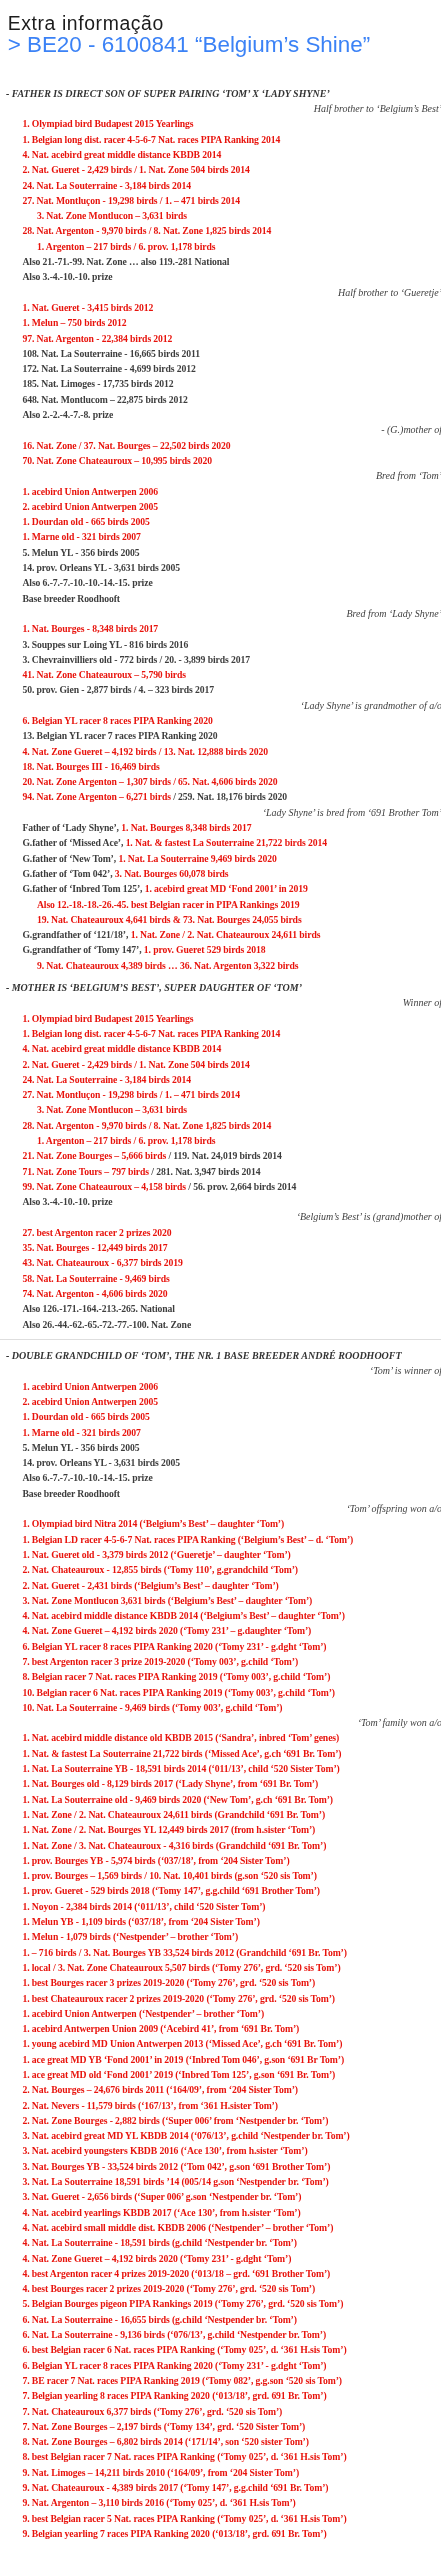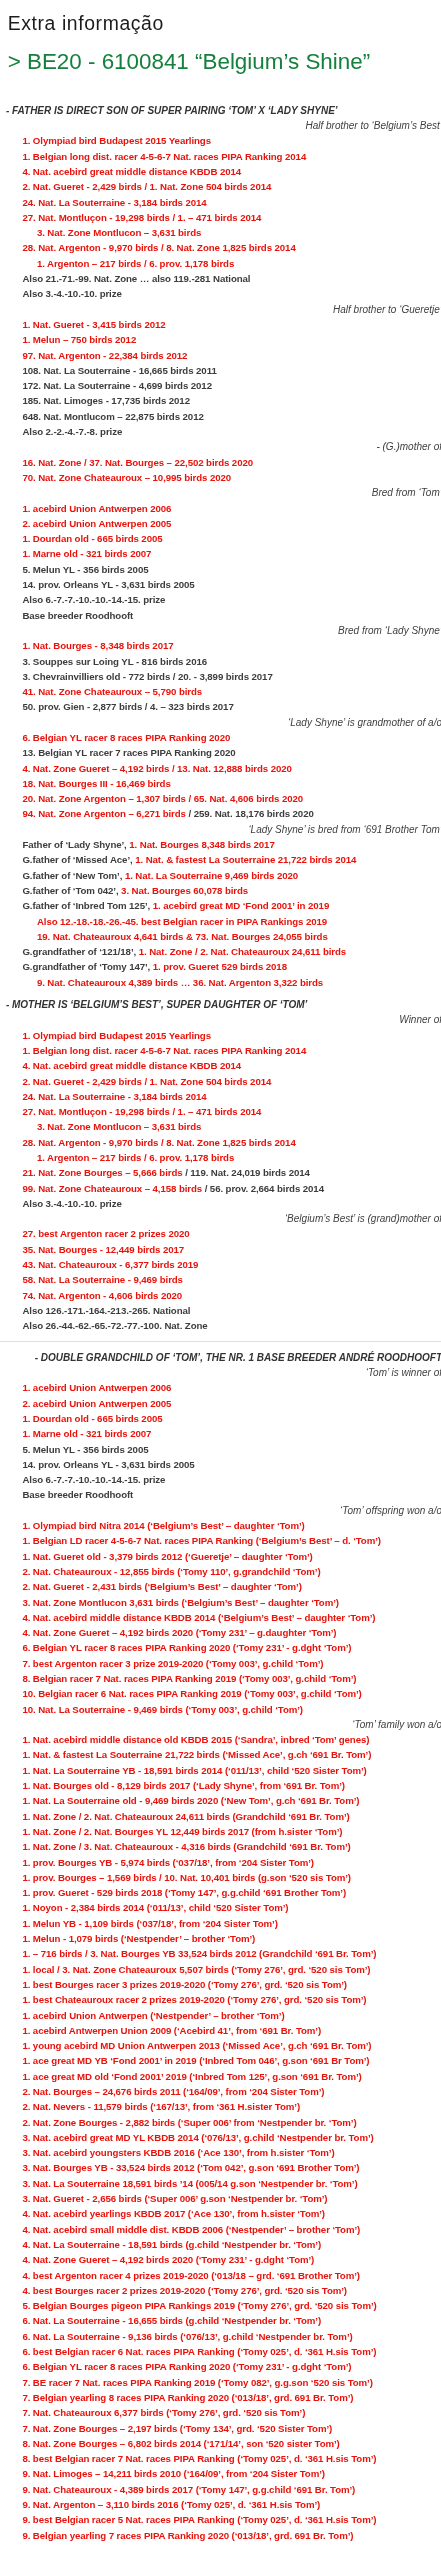--- a/index.html
+++ b/index.html
@@ -13,37 +13,37 @@
     font-size: 19.4px;
     font-weight: 400;
     letter-spacing: 0.6px;
     color: #1c1c1c;
     line-height: 1.0;
   }
   .subtitle {
     font-size: 22.4px;
     font-weight: 400;
     letter-spacing: 0px;
-    color: #15803d;
-    margin-top: 18px;
+    color: #3b82f6;
+    margin-top: 1px;
     line-height: 1.0;
     white-space: nowrap;
   }
-  .content { padding: 29px 0 10.6px 5.9px; }
+  .content { padding: 29px 0 10.6px 5.9px; font-family: Liberation Serif, serif; }
   .section-heading {
     font-style: italic;
     font-weight: bold;
     font-size: 10px;
     color: #333333;
     line-height: 15.3px;
     margin-top: 7px;
     white-space: nowrap;
   }
   .section:first-of-type .section-heading { margin-top: 0; }
-  .divider + .section .section-heading { margin-top: 8px; text-align: right; }
+  .divider + .section .section-heading { margin-top: 8px; }
   .sub-label {
     font-style: italic;
     font-size: 10px;
     font-weight: 400;
     color: #3f3f3f;
     line-height: 15.3px;
     padding-left: 1.8px;
     white-space: nowrap;
     text-align: right;
   }
@@ -140,20 +140,21 @@
       <div class="line ind1"><span class="c-red">1. Olympiad bird Budapest 2015 Yearlings</span></div>
       <div class="line ind1"><span class="c-red">1. Belgian long dist. racer 4-5-6-7 Nat. races PIPA Ranking 2014</span></div>
       <div class="line ind1"><span class="c-red">4. Nat. acebird great middle distance KBDB 2014</span></div>
       <div class="line ind1"><span class="c-red">2. Nat. Gueret - 2,429 birds / 1. Nat. Zone 504 birds 2014</span></div>
       <div class="line ind1"><span class="c-red">24. Nat. La Souterraine - 3,184 birds 2014</span></div>
       <div class="line ind1"><span class="c-red">27. Nat. Montluçon - 19,298 birds / 1. – 471 birds 2014</span></div>
       <div class="line ind2"><span class="c-red">3. Nat. Zone Montlucon – 3,631 birds</span></div>
       <div class="line ind1"><span class="c-red">28. Nat. Argenton - 9,970 birds / 8. Nat. Zone 1,825 birds 2014</span></div>
       <div class="line ind2"><span class="c-red">1. Argenton – 217 birds / 6. prov. 1,178 birds</span></div>
       <div class="line ind1"><span class="c-red">21. Nat. Zone Bourges – 5,666 birds </span><span class="c-dark">/ 119. Nat. 24,019 birds 2014</span></div>
+      <div class="line ind1"><span class="c-red">71. Nat. Zone Tours – 797 birds </span><span class="c-dark">/ 281. Nat. 3,947 birds 2014</span></div>
       <div class="line ind1"><span class="c-red">99. Nat. Zone Chateauroux – 4,158 birds </span><span class="c-dark">/ 56. prov. 2,664 birds 2014</span></div>
       <div class="line ind1"><span class="c-dark">Also 3.-4.-10.-10. prize</span></div>
       <div class="sub-label">‘Belgium’s Best’ is (grand)mother of</div>
       <div class="line ind1"><span class="c-red">27. best Argenton racer 2 prizes 2020</span></div>
       <div class="line ind1"><span class="c-red">35. Nat. Bourges - 12,449 birds 2017</span></div>
       <div class="line ind1"><span class="c-red">43. Nat. Chateauroux - 6,377 birds 2019</span></div>
       <div class="line ind1"><span class="c-red">58. Nat. La Souterraine - 9,469 birds</span></div>
       <div class="line ind1"><span class="c-red">74. Nat. Argenton - 4,606 birds 2020</span></div>
       <div class="line ind1"><span class="c-dark">Also 126.-171.-164.-213.-265. National</span></div>
       <div class="line ind1"><span class="c-dark">Also 26.-44.-62.-65.-72.-77.-100. Nat. Zone</span></div>

